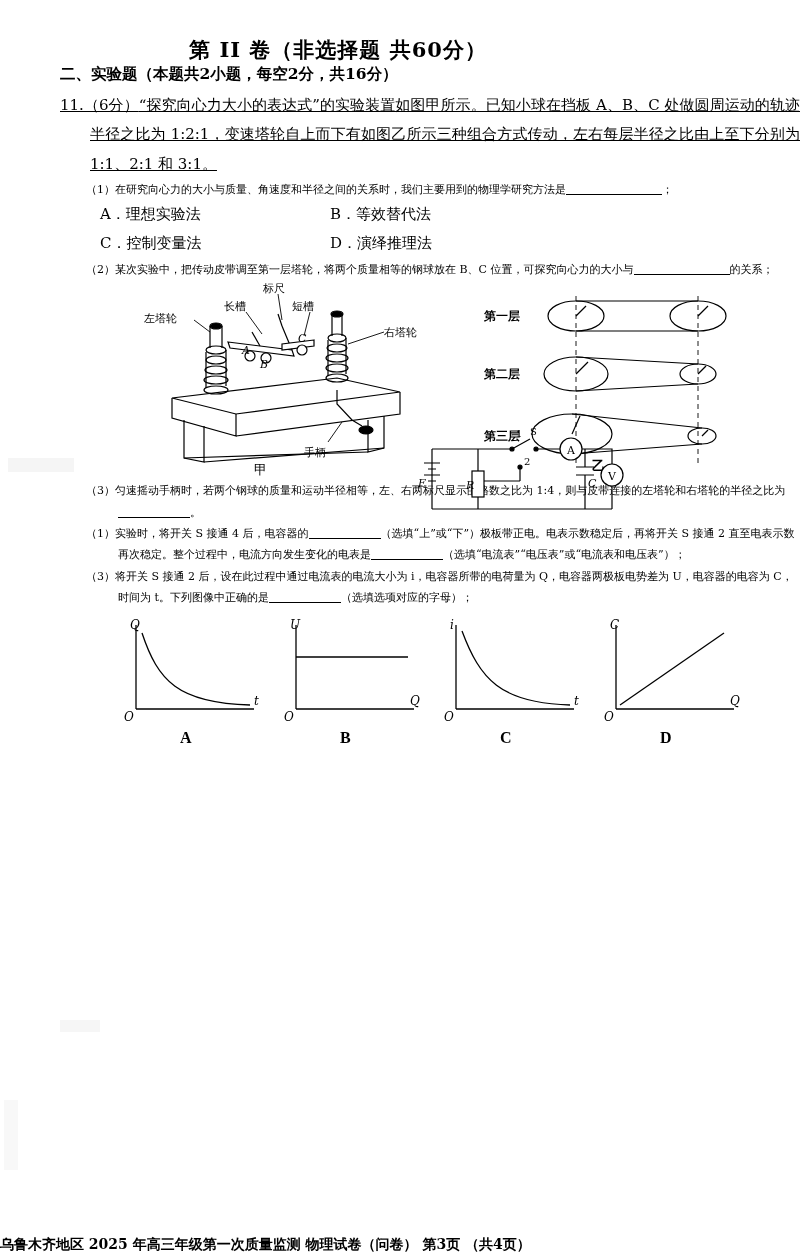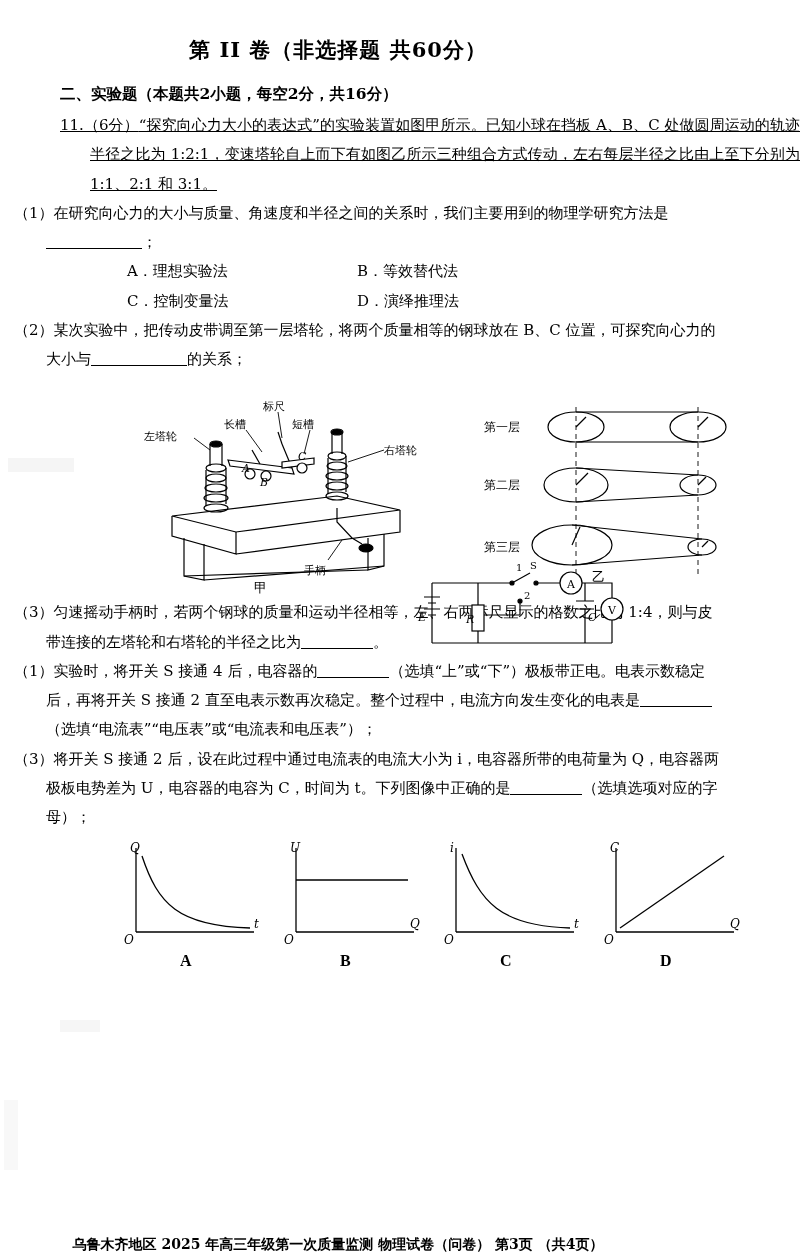--- a/index.html
+++ b/index.html
@@ -19,58 +19,59 @@
   .title{
     text-align:center;
     font-size:21px;
     font-weight:bold;
     margin-top:22px;
     letter-spacing:1px;
   }
   .sec-head{
     font-size:15.5px;
     font-weight:bold;
-    margin:20px 0 4px 46px;
+    margin:0 0 4px 46px;
   }
   .q{
     font-size:15px;
     line-height:1.95;
     margin:6px 0 0 46px;
     width:710px;
     text-align:justify;
     text-decoration:underline;
   }
   .hang{
     padding-left:30px;
     text-indent:-30px;
   }
   .sub{
+    margin-left:72px;
     width:680px;
-    font-size:15px;
+    font-size:11px;
     line-height:1.95;
     padding-left:32px;
     text-indent:-32px;
   }
   .opts{
-    margin-left:113px;
+    margin-left:86px;
     font-size:15px;
     line-height:1.95;
     width:620px;
   }
   .opts span.o{ display:inline-block;width:230px; }
   .blank{ display:inline-block;border-bottom:1px solid #000;min-width:72px;height:1em;vertical-align:-2px;}
   .blank.s{min-width:52px;}
   .blank.l{min-width:96px;}
   .fig-wrap{
     position:relative;
     height:200px;
-    margin-top:24px;
+    margin-top:0;
   }
   .figA{ position:absolute; left:118px; top:0; width:300px; height:196px;}
-  .figB{ position:absolute; left:470px; top:7px; width:250px; height:172px;}
+  .figB{ position:absolute; left:470px; top:14px; width:250px; height:172px;font-weight:bold;}
   .circuit{
     position:absolute; right:36px; top:0; width:210px;height:110px;
   }
   .graphs{
     position:relative;
     height:128px;
     margin:10px 0 0 0;
   }
   .graph{
     position:absolute;
@@ -81,21 +82,20 @@
     position:absolute;
     top:110px;
     font-size:16px;
     font-weight:bold;
     font-family:"Liberation Serif",serif;
   }
   .footer{
     position:absolute;
     bottom:28px;
     left:0;right:0;
-    text-align:center;
     font-size:14px;
     font-weight:bold;
   }
   .smudge{position:absolute;background:#ededed;}
   svg{display:block;}
 </style>
 </head>
 <body>
 
 <div class="page">

